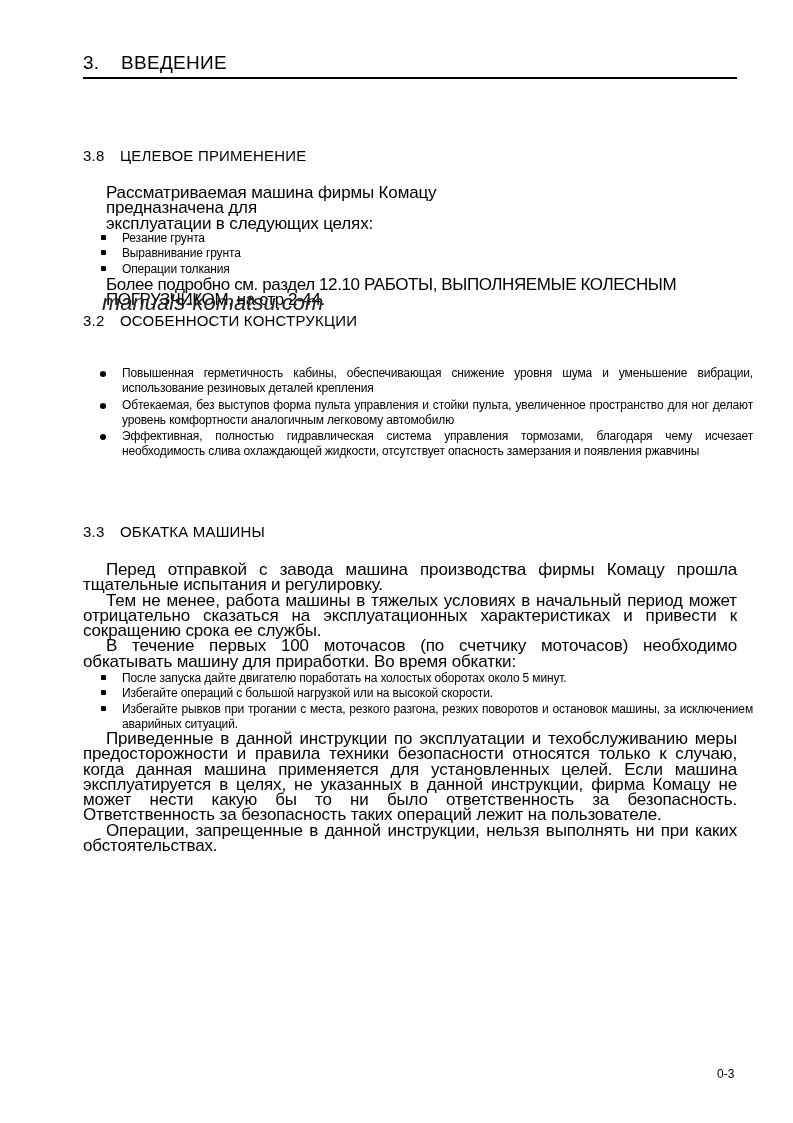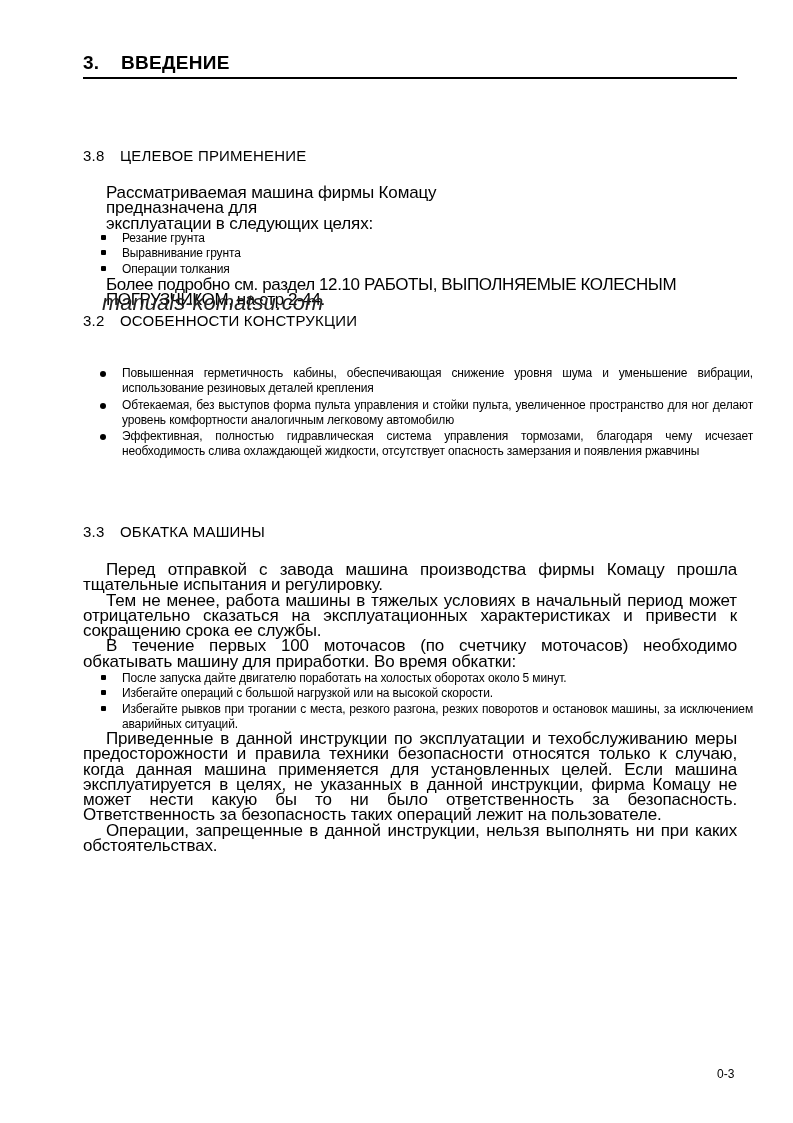--- a/index.html
+++ b/index.html
@@ -14,21 +14,21 @@
       overflow: hidden;
       font-family: "Liberation Sans", sans-serif;
       color: #000;
     }
     .page-title {
       position: absolute;
       left: 83px;
       top: 52px;
       width: 654px;
       font-size: 19px;
-      font-weight: bold;
+      font-weight: normal;
       letter-spacing: 0.3px;
       line-height: 22px;
       padding-bottom: 3px;
       border-bottom: 2px solid #000;
     }
     .page-title .num { display: inline-block; width: 38px; }
     .h2 {
       position: absolute;
       left: 83px;
       font-size: 15px;

